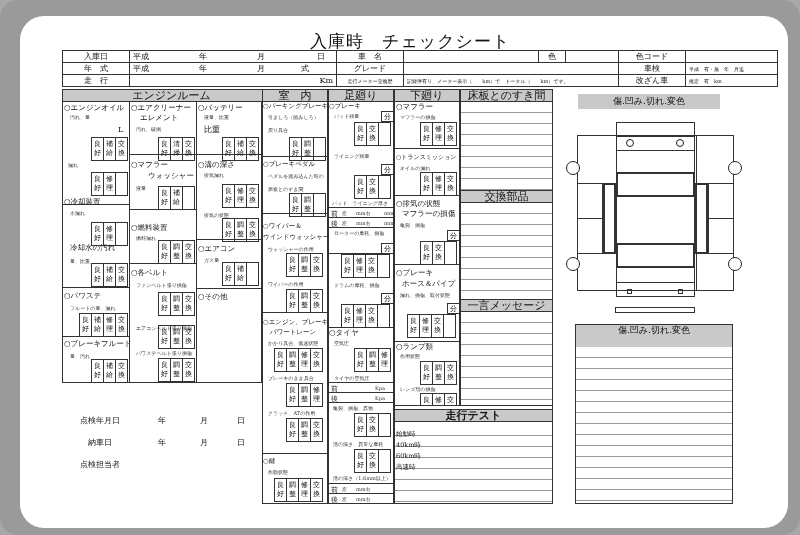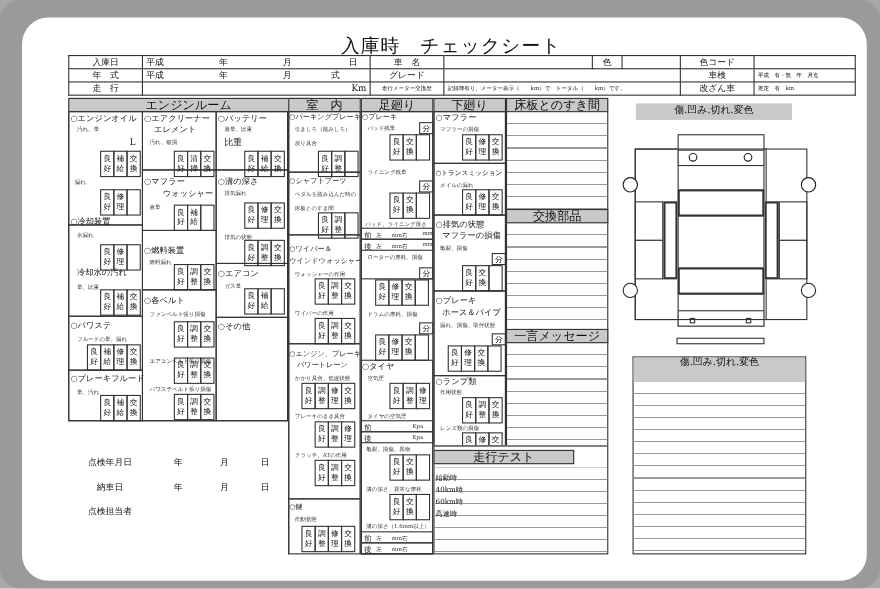--- a/index.html
+++ b/index.html
@@ -208,21 +208,21 @@
 <div class="cell" style="left:262px;top:312px;width:66px;height:142px;"></div>
 <div class="cell" style="left:262px;top:453px;width:66px;height:51px;"></div>
 <div class="lbl" style="left:263px;top:102px;font-size:6.5px">○パーキングブレーキ</div>
 <div class="sub" style="left:268px;top:114px">引きしろ（踏みしろ）</div>
 <div class="sub" style="left:268px;top:127px">戻り具合</div>
 <div class="chk" style="left:290px;top:137px">
     <span>良<br>好</span>
     <span>調<br>整</span>
     <span></span>
   </div>
-<div class="lbl" style="left:263px;top:160px;font-size:6.5px">○シャフトブーツ</div>
+<div class="lbl" style="left:263px;top:160px;font-size:6.5px">○ブレーキペダル</div>
 <div class="sub" style="left:268px;top:173px">ペダルを踏み込んだ時の</div>
 <div class="sub" style="left:268px;top:186px">床板とのすき間</div>
 <div class="chk" style="left:290px;top:193px">
     <span>良<br>好</span>
     <span>調<br>整</span>
     <span></span>
   </div>
 <div class="lbl" style="left:263px;top:222px;font-size:6.5px">○ワイパー＆</div>
 <div class="lbl" style="left:263px;top:233px;font-size:6.5px">ウインドウォッシャー</div>
 <div class="sub" style="left:268px;top:246px">ウォッシャーの作用</div>
@@ -402,21 +402,21 @@
   </div>
 
 <div class="box" style="left:460px;top:101px;width:93px;height:305px;"></div>
 <div class="lines" style="left:461px;top:102px;width:91px;height:88px;"></div>
 <div class="sechdr" style="left:460px;top:190px;width:93px;height:13px;">交換部品</div>
 <div class="lines" style="left:461px;top:203px;width:91px;height:95px;"></div>
 <div class="sechdr" style="left:460px;top:299px;width:93px;height:13px;">一言メッセージ</div>
 <div class="lines" style="left:461px;top:312px;width:91px;height:93px;"></div>
 
 <div class="box" style="left:394px;top:405px;width:159px;height:99px;"></div>
-<div class="sechdr" style="left:394px;top:409px;width:128px;height:13px;">走行テスト</div>
+<div class="sechdr" style="left:394px;top:409px;width:159px;height:13px;font-weight:bold;">走行テスト</div>
 <div class="lines" style="left:395px;top:425px;width:157px;height:78px;"></div>
 <div class="sub" style="left:396px;top:430px;font-size:6.5px;color:#111">始動時</div>
 <div class="sub" style="left:396px;top:441px;font-size:6.5px;color:#111">40km時</div>
 <div class="sub" style="left:396px;top:452px;font-size:6.5px;color:#111">60km時</div>
 <div class="sub" style="left:396px;top:463px;font-size:6.5px;color:#111">高速時</div>
 
 <div class="sechdr" style="left:578px;top:94px;width:142px;height:15px;border:none;font-size:9px;line-height:15px;">傷.凹み.切れ.変色</div>
 <div>
   <div class="rect" style="left:577px;top:135px;width:120px;height:156px;"></div>
   <div class="rect" style="left:616px;top:122px;width:79px;height:175px;"></div>

